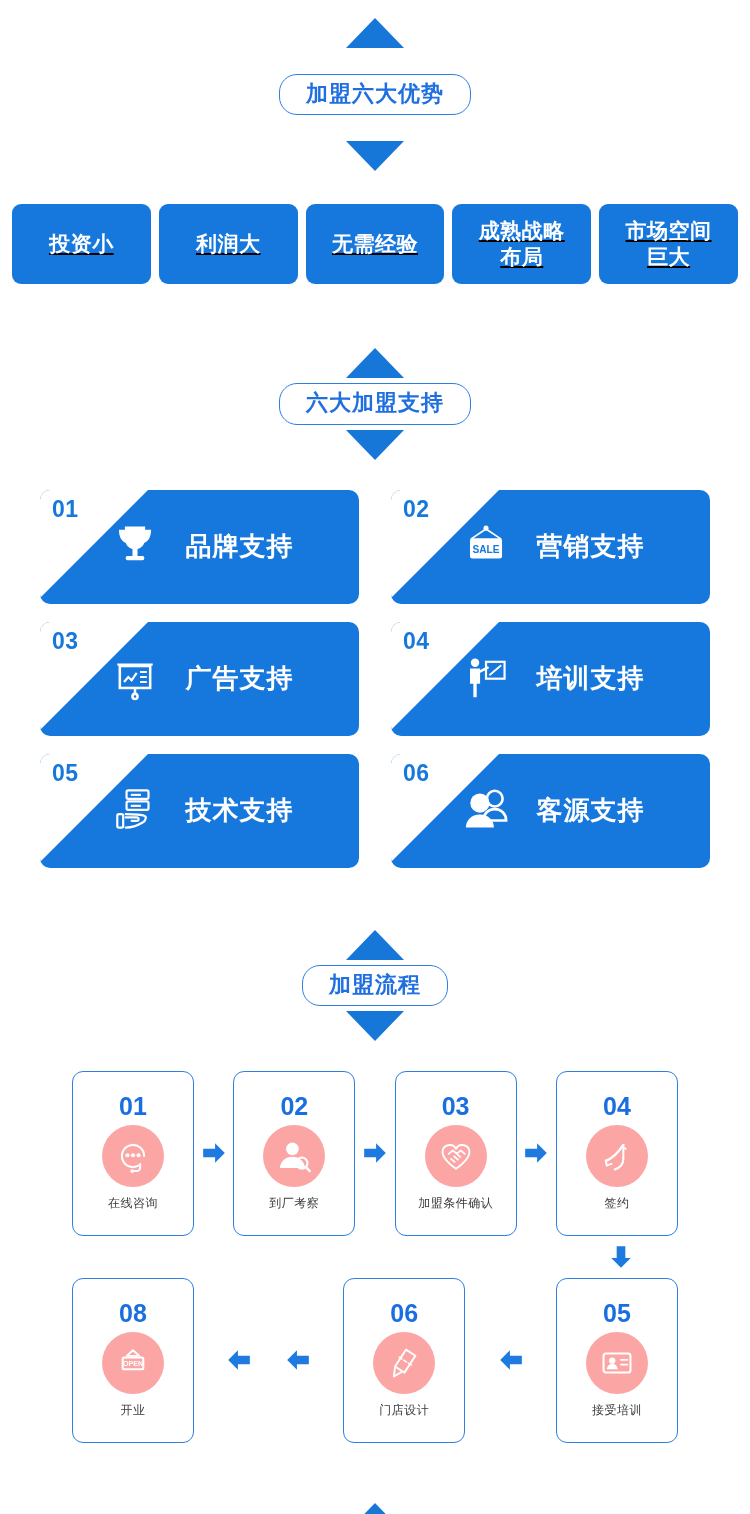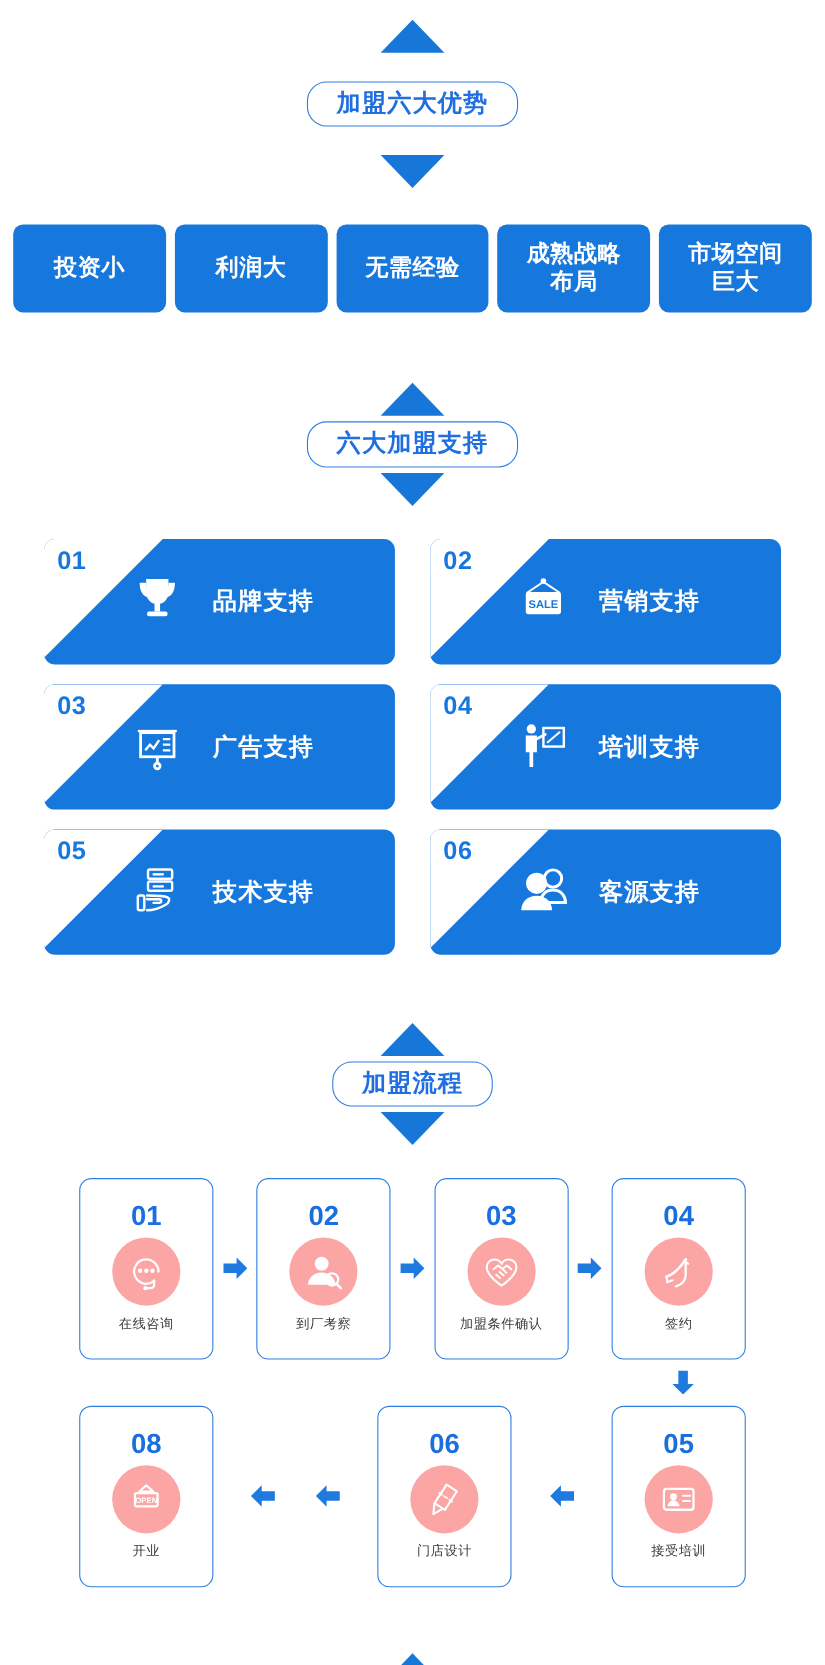--- a/index.html
+++ b/index.html
@@ -42,20 +42,21 @@
     white-space: pre;
     background: #ffffff;
   }
 
   
   .adv-row {
     display: flex;
     gap: 8px;
     padding: 0 12px;
     margin-top: 33px;
+    text-decoration: underline;
   }
   .adv-tag {
     flex: 1;
     height: 80px;
     background: #1677dd;
     border-radius: 9px;
     color: #ffffff;
     font-size: 21px;
     font-weight: bold;
     display: flex;
@@ -114,21 +115,21 @@
     position: relative;
     z-index: 2;
     width: 58px; height: 58px;
     display: flex; justify-content: center;
   }
   .sup-icon svg { display: block; }
   .sup-label {
     position: relative;
     z-index: 2;
     color: #ffffff;
-    font-size: 22px;
+    font-size: 26px;
     font-weight: bold;
     letter-spacing: 1px;
   }
 
   
   .flow-wrap { padding: 0 72px; margin-top: 30px; }
   .flow-row {
     display: flex;
     align-items: center;
     justify-content: space-between;

